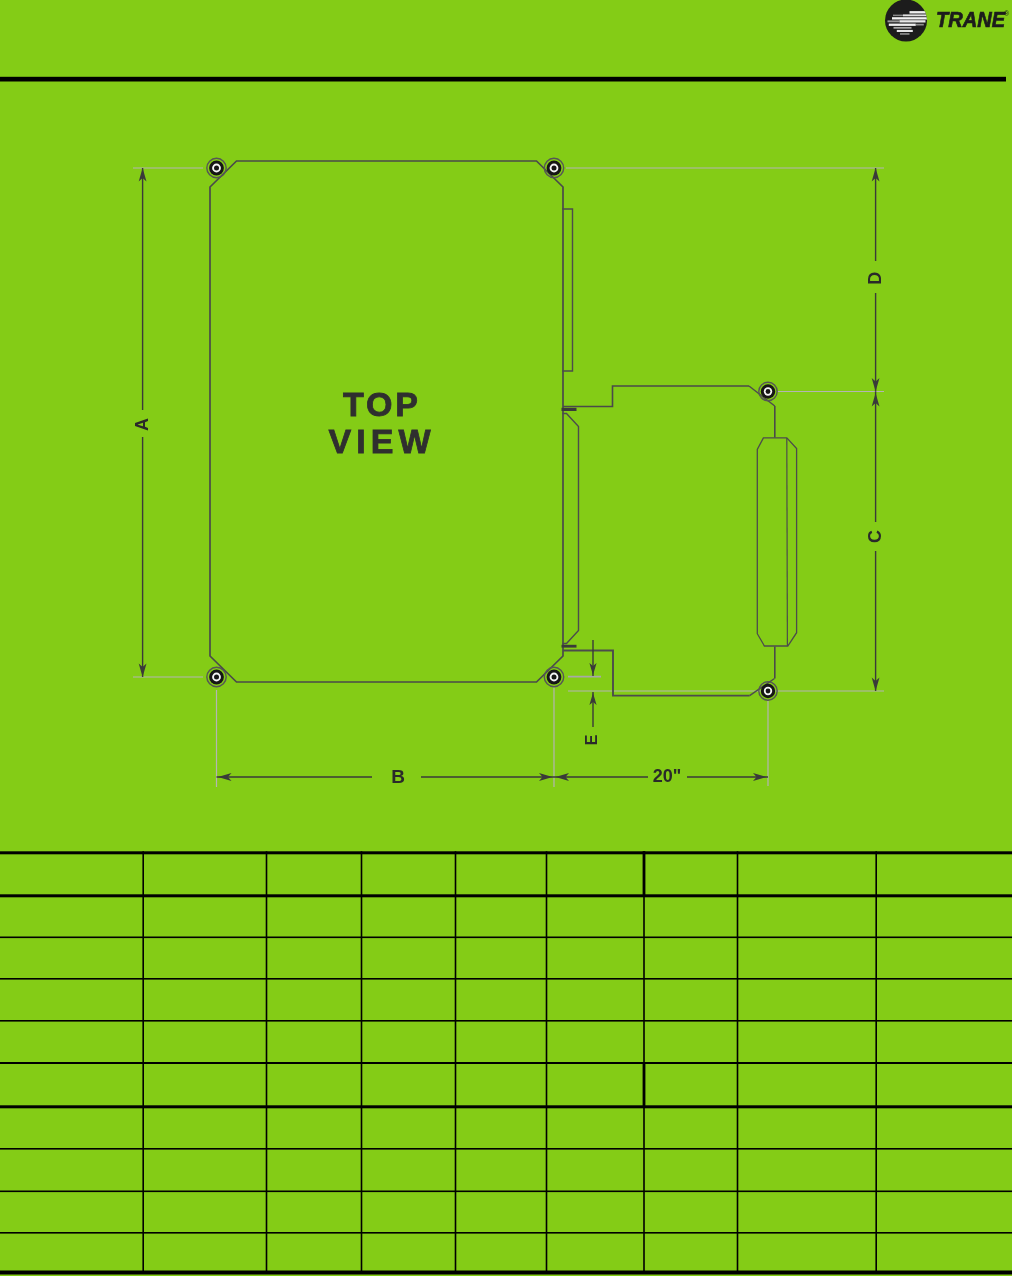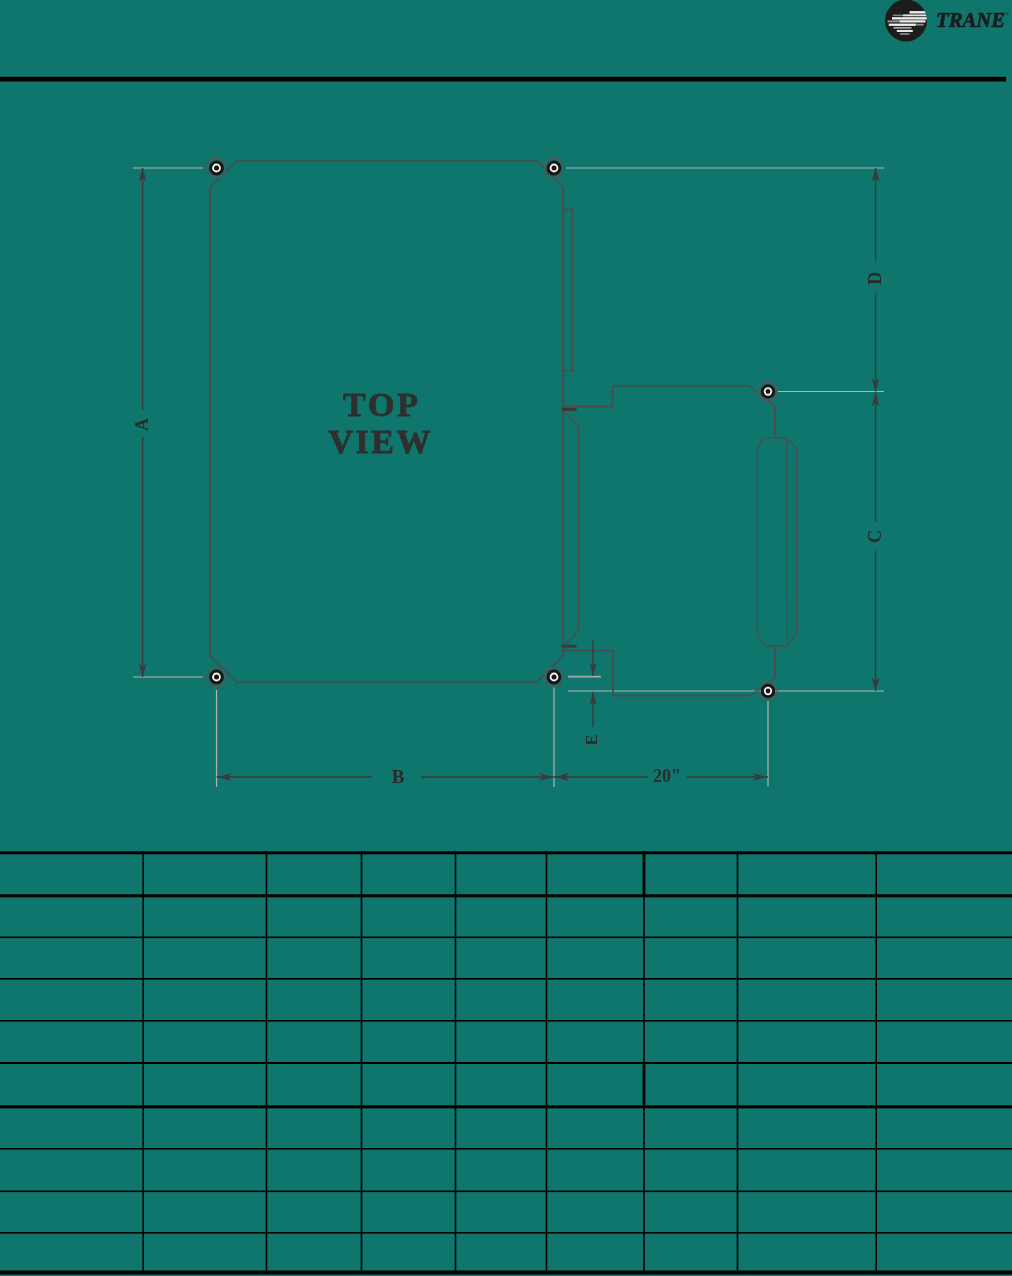--- a/index.html
+++ b/index.html
@@ -1,16 +1,16 @@
 <!DOCTYPE html>
 <html><head>
 <meta charset="utf-8">
 <style>
 html,body{margin:0;padding:0;background:#ffffff;}
-#page{position:relative;width:1012px;height:1276px;background:#0f766e;font-family:Liberation Serif, serif;overflow:hidden;}
+#page{position:relative;width:1012px;height:1276px;background:#84cc16;font-family:Liberation Sans, sans-serif;overflow:hidden;}
 svg{display:block;}
 </style>
 </head>
 <body>
 <div id="page">
 <svg width="1012" height="1276" viewBox="0 0 1012 1276">
 <defs>
 <clipPath id="logoclip">
           <circle cx="906" cy="20.5" r="21"></circle>
         </clipPath>

